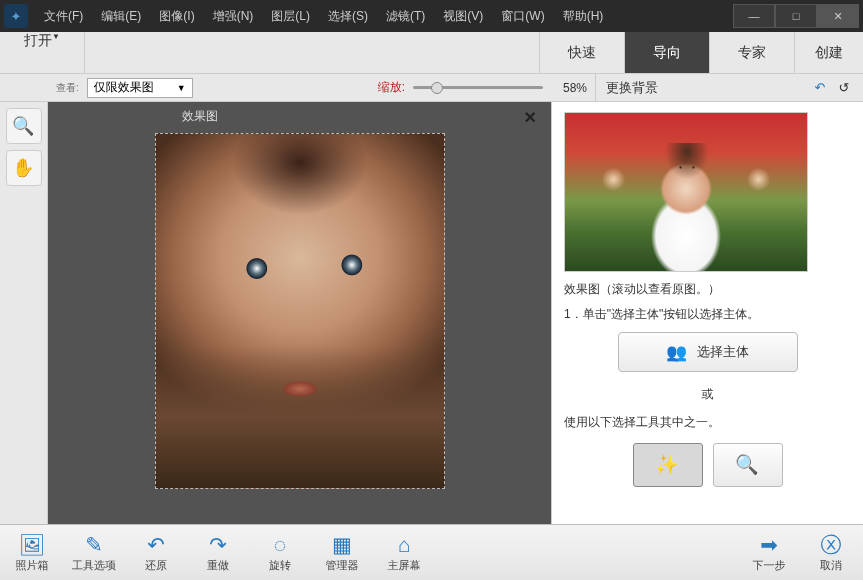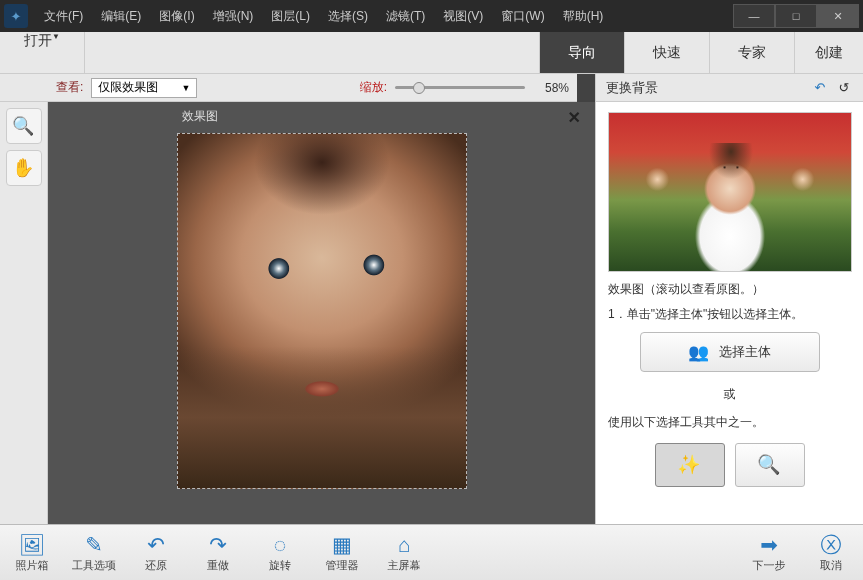--- a/index.html
+++ b/index.html
@@ -14,48 +14,48 @@
 
 .modebar { height: 42px; background: #e8e8e8; border-bottom: 1px solid #ccc; display: flex; align-items: stretch; }
 .open-btn { display: flex; align-items: flex-start; padding: 0 24px; font-size: 14px; color: #333; gap: 0; cursor: pointer; border-right: 1px solid #ccc; }
 .open-btn .tri { font-size: 8px; }
 .mode-tabs { margin-left: auto; display: flex; }
 .mode-tab { padding: 0 28px; display: flex; align-items: center; font-size: 14px; color: #333; cursor: pointer; border-left: 1px solid #ccc; }
 .mode-tab.active { background: #424242; color: #fff; }
 .create-btn { padding: 8px 20px; display: flex; align-items: center; font-size: 14px; color: #333; cursor: pointer; border-left: 1px solid #ccc; }
 
 .toolbar-row { height: 28px; background: #e8e8e8; border-bottom: 1px solid #ccc; display: flex; align-items: center; padding: 0 8px; gap: 8px; }
-.toolbar-row .lbl { font-size: 12px; color: #7f1d1d; }
+.toolbar-row .lbl { font-size: 10px; color: #737373; }
 .view-select { width: 106px; height: 20px; background: #fff; border: 1px solid #aaa; font-size: 12px; padding: 0 6px; display: flex; align-items: center; justify-content: space-between; cursor: pointer; }
 .zoom-label { margin-left: auto; font-size: 12px; color: #b91c1c; }
 .slider { width: 130px; height: 14px; position: relative; display: flex; align-items: center; }
 .slider-track { width: 100%; height: 3px; background: #999; border-radius: 2px; }
 .slider-thumb { position: absolute; left: 18px; width: 12px; height: 12px; background: #ddd; border: 1px solid #888; border-radius: 50%; cursor: pointer; }
 .zoom-val { font-size: 12px; color: #333; width: 36px; text-align: right; }
 
-.panel-header { width: 268px; height: 28px; background: #e8e8e8; border-bottom: 1px solid #ccc; border-left: 1px solid #ccc; display: flex; align-items: center; padding: 0 10px; font-size: 13px; color: #333; margin-left: 18px; }
+.panel-header { width: 268px; height: 28px; background: #e8e8e8; border-bottom: 1px solid #ccc; border-left: 1px solid #ccc; display: flex; align-items: center; padding: 0 10px; font-size: 13px; color: #333; }
 .panel-header .icons { margin-left: auto; display: flex; gap: 6px; }
 .panel-header .ic { width: 18px; height: 18px; display: flex; align-items: center; justify-content: center; color: #2a7abf; cursor: pointer; font-size: 13px; }
 
 .content { flex: 1; display: flex; background: #424242; overflow: hidden; }
 .left-tools { width: 48px; background: #e8e8e8; border-right: 1px solid #ccc; display: flex; flex-direction: column; align-items: center; padding-top: 6px; gap: 6px; }
 .tool-btn { width: 36px; height: 36px; border: 1px solid #ccc; background: #f4f4f4; border-radius: 4px; display: flex; align-items: center; justify-content: center; cursor: pointer; font-size: 18px; color: #555; }
 
 .canvas-area { flex: 1; background: #535353; position: relative; display: flex; flex-direction: column; }
 .canvas-label-row { display: flex; justify-content: space-between; padding: 6px 14px 2px; color: #ddd; font-size: 12px; }
 .canvas-close { cursor: pointer; font-size: 16px; font-weight: bold; color: #222; }
 .canvas-img { margin: 4px auto 0; width: 290px; height: 356px; border: 1px dashed #bbb; background: radial-gradient(ellipse 80% 60% at 50% 35%, #d9b89a 0%, #c29070 35%, #9a6648 55%, #4a2e1e 80%); position: relative; overflow: hidden; }
 .canvas-img::before { content: ""; position: absolute; inset: 0; background:
   radial-gradient(circle 18px at 35% 38%, #fff 0%, #5a7080 30%, #1a2430 55%, transparent 60%),
   radial-gradient(circle 18px at 68% 37%, #fff 0%, #5a7080 30%, #1a2430 55%, transparent 60%),
   radial-gradient(ellipse 22px 10px at 50% 72%, #b86850 0%, #8a4030 70%, transparent 80%),
   radial-gradient(ellipse 90px 70px at 50% 8%, #3a2218 0%, transparent 75%),
   linear-gradient(180deg, transparent 60%, #6a4832 80%, #3a2818 100%); }
 
-.right-panel { width: 268px; background: #fff; border-left: 1px solid #ccc; overflow-y: auto; padding: 10px 12px; font-size: 12px; color: #333; }
+.right-panel { width: 312px; background: #fff; border-left: 1px solid #ccc; overflow-y: auto; padding: 10px 12px; font-size: 12px; color: #333; }
 .preview-img { width: 244px; height: 160px; border: 1px solid #ccc; background:
   radial-gradient(circle 50px at 50% 48%, #f0d8c0 0%, #d8a080 45%, transparent 52%),
   radial-gradient(ellipse 50px 60px at 50% 78%, #ffffff 0%, #f4f4f4 60%, transparent 70%),
   radial-gradient(circle 18px at 20% 42%, #f0d0b0 0%, transparent 65%),
   radial-gradient(circle 18px at 80% 42%, #f0d0b0 0%, transparent 65%),
   linear-gradient(180deg, #c73030 0%, #d04838 25%, #7a9848 55%, #4a7030 75%, #2a4a20 100%);
   margin-bottom: 8px; position: relative; }
 .preview-img::after { content: ""; position: absolute; left: 90px; top: 30px; width: 64px; height: 58px; background:
   radial-gradient(circle 3px at 40% 42%, #2a1810 0%, transparent 60%),
   radial-gradient(circle 3px at 60% 42%, #2a1810 0%, transparent 60%),
@@ -99,22 +99,22 @@
     <div class="win-btn close">✕</div>
   </div>
 </div>
 
 <div class="modebar">
   <div class="open-btn">
     <span>打开</span>
     <span class="tri">▼</span>
   </div>
   <div class="mode-tabs">
+    <div class="mode-tab">快速</div>
     <div class="mode-tab active">导向</div>
-    <div class="mode-tab">快速</div>
     <div class="mode-tab">专家</div>
   </div>
   <div class="create-btn">创建</div>
 </div>
 
 <div class="top-right-row">
   <div class="toolbar-row toolbar-row-wrap">
     <span class="lbl" style="margin-left:48px;">查看:</span>
     <div class="view-select">
       <span>仅限效果图</span>

